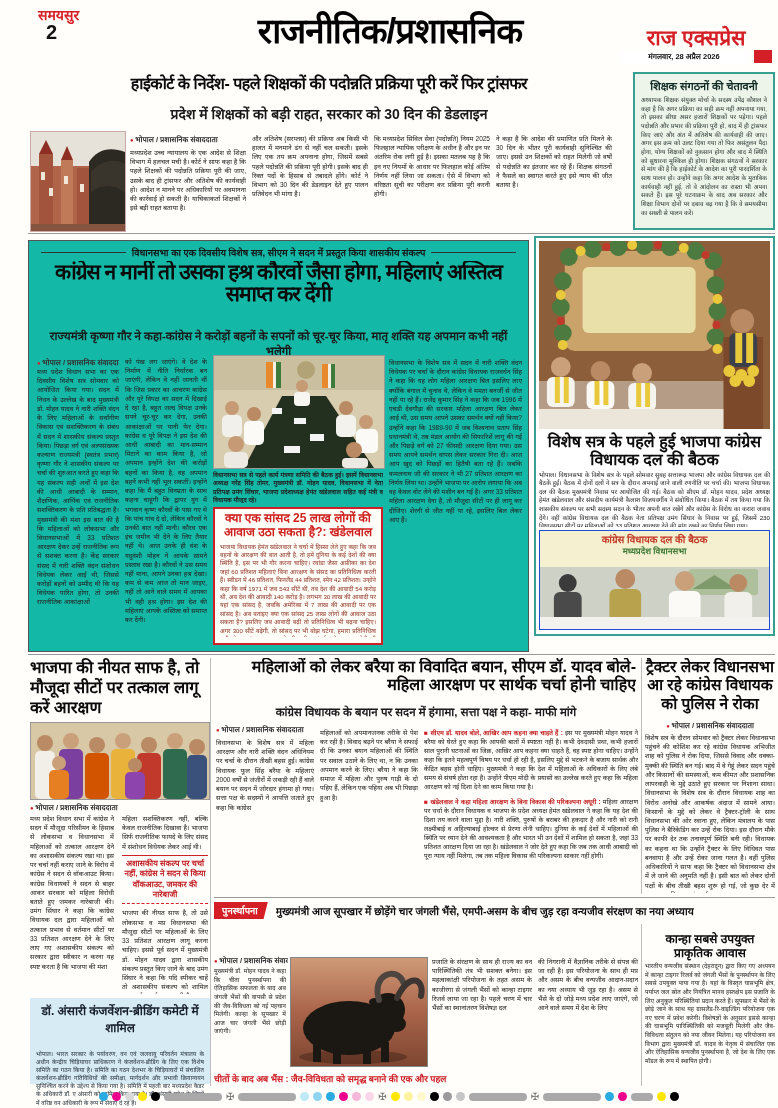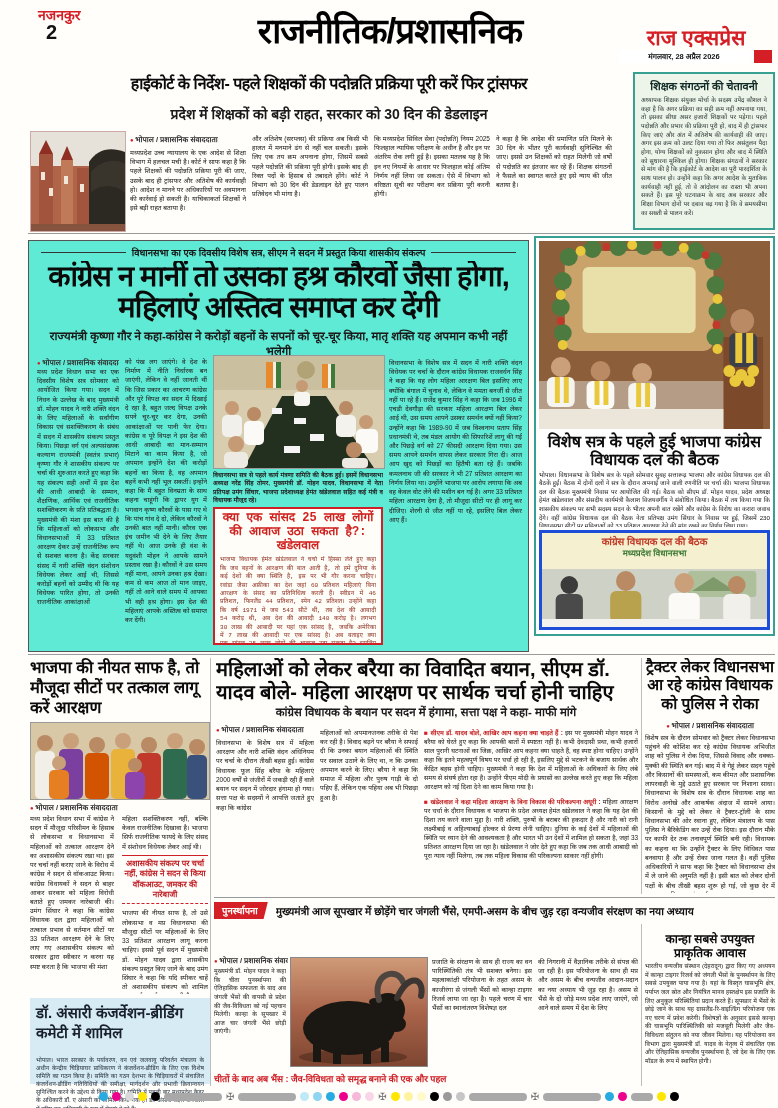--- a/index.html
+++ b/index.html
@@ -30,66 +30,66 @@
   #ts-col1{left:130px;top:148px;width:116px;height:82px;}
   #ts-col2{left:252px;top:134px;width:116px;height:96px;}
   #ts-col3{left:374px;top:134px;width:116px;height:96px;}
   #ts-col4{left:496px;top:134px;width:116px;height:96px;}
   #warnbox{left:633px;top:72px;width:142px;height:158px;border:2px solid #37a093;background:#edf4ea;padding:4px 6px;box-sizing:border-box;}
   #wb-headline{text-align:center;font-weight:bold;font-size:11px;margin-bottom:3px;color:#102a24;}
   #wb-body{font-size:6.2px;line-height:1.4;text-align:justify;height:128px;overflow:hidden;color:#1c2a26;}
   #hr1{left:28px;top:233px;width:747px;}
 
   
-  #mainbox{left:28px;top:240px;width:501px;height:412px;border:1px solid #555;box-sizing:border-box;background:#5eead4;}
+  #mainbox{left:28px;top:240px;width:501px;height:412px;border:1px solid #555;box-sizing:border-box;background:#14b8a6;}
   #ms-kicker{display:flex;align-items:center;gap:6px;margin:5px 12px 0 12px;}
   #ms-kicker .kline{flex:1;border-top:1.5px solid #333;}
   #ms-kicker span{font-weight:bold;font-size:9.5px;white-space:nowrap;}
-  #ms-headline{margin:2px 6px 0 6px;text-align:center;font-weight:bold;font-size:29px;line-height:1.06;letter-spacing:-1px;color:#0a0a0a;height:64px;overflow:hidden;}
+  #ms-headline{margin:2px 6px 0 6px;text-align:center;font-weight:bold;font-size:21px;line-height:1.06;letter-spacing:-1px;color:#0a0a0a;height:64px;overflow:hidden;}
   #ms-subhead{margin:3px 8px 0 8px;text-align:center;font-weight:bold;font-size:11.5px;color:#1a1a1a;}
   #ms-col1{left:8px;top:116px;width:82px;height:288px;}
   #ms-col2{left:96px;top:116px;width:82px;height:288px;}
   #ms-mid{left:184px;top:114px;width:170px;}
   #ms-photo{width:170px;height:112px;overflow:hidden;border:1px solid #999;}
   #ms-caption{margin-top:2px;font-size:6.2px;font-weight:bold;line-height:1.35;text-align:justify;height:32px;overflow:hidden;color:#222;}
-  #qbox{margin-top:4px;border:2px solid #cf2027;padding:3px 5px;height:128px;overflow:hidden;background:#fffdf7;font-family:Liberation Mono, monospace;}
+  #qbox{margin-top:4px;border:2px solid #cf2027;padding:3px 5px;height:128px;overflow:hidden;background:#fffdf7;}
   #qb-title{text-align:center;font-weight:bold;font-size:12px;line-height:1.15;color:#d0211f;}
   #qb-body{margin-top:3px;font-size:6.1px;line-height:1.38;text-align:justify;color:#8d2f22;height:94px;overflow:hidden;}
   #ms-col3{left:360px;top:114px;width:133px;}
   #rx-headline{text-align:center;font-weight:bold;font-size:12.5px;line-height:1.2;color:#111;}
   #rx-body{margin-top:3px;height:236px;}
 
   
   #meetbox{left:534px;top:236px;width:241px;height:400px;border:2px solid #37a093;box-sizing:border-box;padding:3px;background:#fff;}
   #mt-photo1{width:100%;height:188px;overflow:hidden;}
   #mt-headline{text-align:center;font-weight:bold;font-size:16px;line-height:1.12;margin:4px 0 2px 0;color:#0c0c0c;}
   #mt-body{font-size:6.2px;line-height:1.38;text-align:justify;height:56px;overflow:hidden;}
-  #mt-photo2{margin-top:3px;width:100%;height:100px;overflow:hidden;border:3px solid #1d4ed8;box-sizing:border-box;}
+  #mt-photo2{margin-top:3px;width:100%;height:100px;overflow:hidden;border:1px solid #1d4ed8;box-sizing:border-box;}
   #mt-banner{height:36px;background:#f5f0cf;text-align:center;padding-top:3px;box-sizing:border-box;}
   #mt-banner .l1{font-weight:bold;font-size:10px;color:#c23a27;line-height:1.2;}
   #mt-banner .l2{font-weight:bold;font-size:8.5px;color:#3d7a35;line-height:1.2;}
   #hr2{left:28px;top:654px;width:747px;}
   #v1{left:210px;top:658px;height:428px;}
   #v2{left:641px;top:658px;height:236px;}
   #v3{left:641px;top:924px;height:162px;}
   #hr3{left:214px;top:897px;width:561px;}
 
   
   #ls-headline{left:30px;top:658px;width:177px;font-weight:bold;font-size:16.5px;line-height:1.2;color:#0b0b0b;height:62px;overflow:hidden;}
   #ls-photo{left:30px;top:722px;width:178px;height:76px;overflow:hidden;border:1px solid #999;}
   #ls-byline{left:30px;top:802px;width:178px;}
   #ls-colA{left:30px;top:814px;width:84px;height:180px;}
   #ls-colB{left:122px;top:814px;width:86px;height:180px;overflow:hidden;}
   #ls-inset{border-top:1.5px solid #cf2027;border-bottom:1.5px dashed #cf2027;color:#c01d22;font-weight:bold;font-size:8px;line-height:1.3;text-align:center;padding:3px 0;margin:4px 0;}
   #ansaribox{left:30px;top:998px;width:180px;height:86px;background:#d7ebf5;padding:4px 6px;box-sizing:border-box;}
-  #an-headline{font-weight:bold;font-size:15px;color:#17202b;margin-bottom:14px;}
+  #an-headline{text-align:center;font-weight:bold;font-size:12px;color:#17202b;margin-bottom:14px;}
   #an-body{font-size:6px;line-height:1.35;text-align:justify;height:58px;overflow:hidden;color:#24313c;}
 
   
-  #b-headline{left:216px;top:658px;width:420px;text-align:left;font-weight:bold;font-size:20px;line-height:1.15;height:44px;overflow:hidden;color:#0a0a0a;}
+  #b-headline{left:216px;top:658px;width:420px;text-align:right;font-weight:bold;font-size:16px;line-height:1.15;height:44px;overflow:hidden;color:#0a0a0a;}
   #b-subhead{left:216px;top:704px;width:420px;text-align:center;font-weight:bold;font-size:11.5px;color:#1a1a1a;}
   #b-byline{left:216px;top:724px;width:100px;}
   #b-col1{left:216px;top:738px;width:98px;height:154px;}
   #b-col2{left:320px;top:728px;width:98px;height:164px;}
   #b-bullets{left:424px;top:728px;width:214px;height:164px;overflow:hidden;}
   .bullet{font-size:6.4px;line-height:1.4;text-align:justify;margin-bottom:5px;}
   .bullet::before{content:"■ ";color:#d51f26;font-size:6.5px;}
   .bullet .lead{font-weight:bold;color:#c21d1f;}
   .bullet .rest{color:#222;}
 
@@ -121,21 +121,21 @@
   .regcross{color:#777;font-size:10px;line-height:9px;}
 
   
   .ph svg{display:block;}
 </style>
 </head>
 <body>
 
 <div class="page">
 
-  <div class="abs" id="mh-city">नजनकुर</div>
+  <div class="abs" id="mh-city">समयसुर</div>
   <div class="abs" id="mh-page">2</div>
   <div class="abs" id="mh-title">राजनीतिक/प्रशासनिक</div>
   <div class="abs" id="mh-brand">राज एक्सप्रेस</div>
   <div class="abs" id="mh-date">मंगलवार, 28 अप्रैल 2026</div>
   <div class="abs" id="mh-redblock"></div>
 
   <div class="abs" id="ts-headline">हाईकोर्ट के निर्देश- पहले शिक्षकों की पदोन्नति प्रक्रिया पूरी करें फिर ट्रांसफर</div>
   <div class="abs" id="ts-subhead">प्रदेश में शिक्षकों को बड़ी राहत, सरकार को 30 दिन की डेडलाइन</div>
   <div class="abs ph" id="ts-photo">
     <svg viewBox="0 0 94 99" width="94" height="99" preserveAspectRatio="none">

